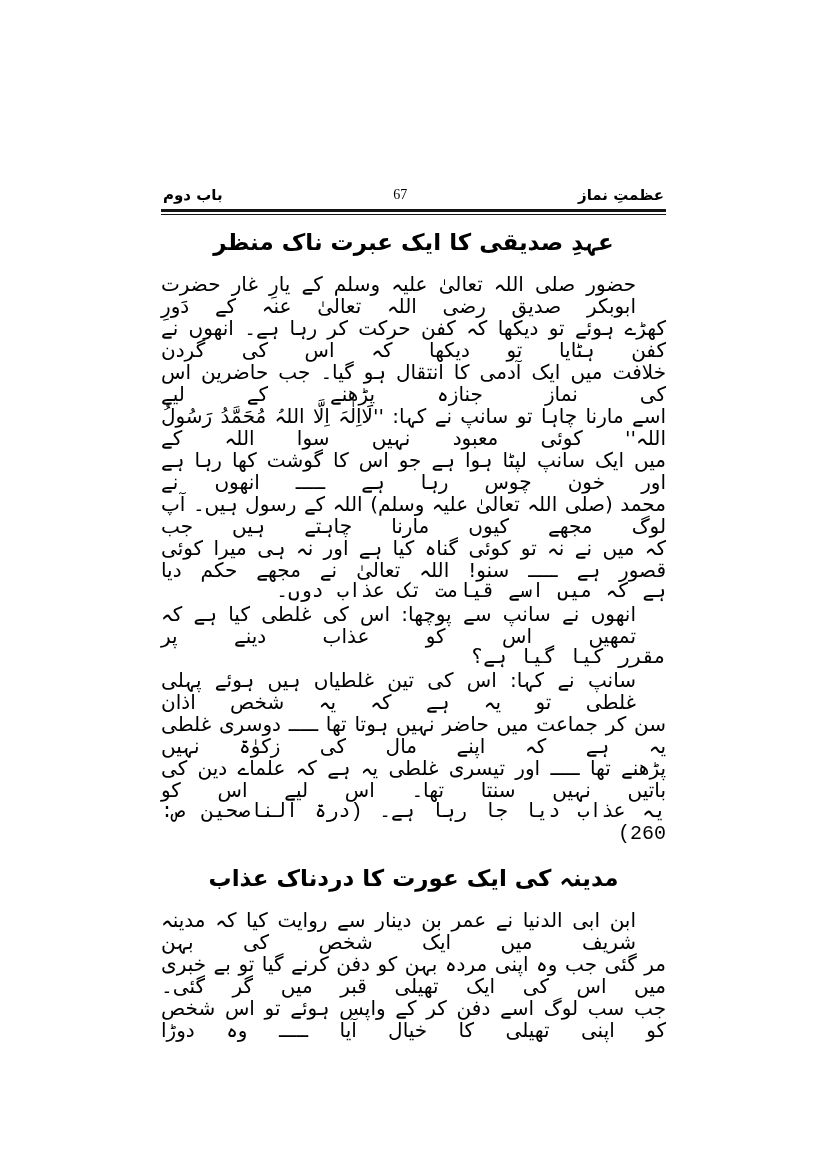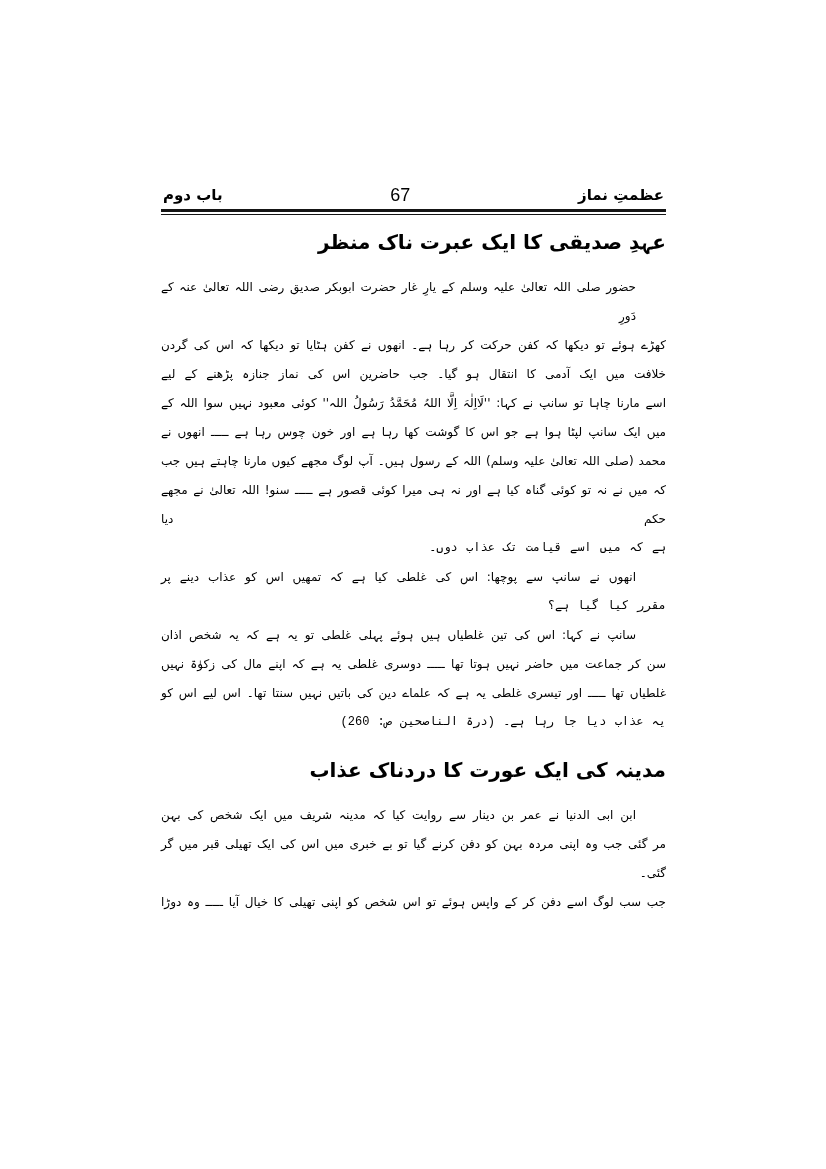--- a/index.html
+++ b/index.html
@@ -28,47 +28,47 @@
     display: flex;
     direction: rtl;
     justify-content: space-between;
     align-items: flex-end;
     padding: 0 2px 3px 2px;
     font-size: 15px;
     font-weight: bold;
     line-height: 22px;
   }
   .hdr-center {
-    font-family: Liberation Sans, sans-serif;
+    font-family: Liberation Serif, serif;
     font-weight: normal;
-    font-size: 18px;
+    font-size: 14px;
   }
   .rule {
     height: 2px;
     border-top: 3px solid #151515;
     border-bottom: 1px solid #151515;
   }
   
   .heading {
     direction: rtl;
-    text-align: right;
-    font-size: 20px;
+    text-align: center;
+    font-size: 23px;
     font-weight: bold;
     margin: 9px 0 13px 0;
     line-height: 36px;
     letter-spacing: -0.5px;
   }
   .heading-2 {
     margin-top: 15px;
   }
   
   .para {
     direction: rtl;
-    font-size: 12px;
-    line-height: 29px;
+    font-size: 20px;
+    line-height: 22px;
     word-spacing: 1px;
   }
   .line {
     text-align: justify;
     text-align-last: justify;
   }
   .line.last {
     text-align: justify;
     text-align-last: right;
     font-family: Liberation Mono, monospace;
@@ -104,21 +104,21 @@
     </div>
 
     <div class="para">
       <div class="line indent">انھوں نے سانپ سے پوچھا: اس کی غلطی کیا ہے کہ تمھیں اس کو عذاب دینے پر</div>
       <div class="line last">مقرر کیا گیا ہے؟</div>
     </div>
 
     <div class="para">
       <div class="line indent">سانپ نے کہا: اس کی تین غلطیاں ہیں ہوئے پہلی غلطی تو یہ ہے کہ یہ شخص اذان</div>
       <div class="line">سن کر جماعت میں حاضر نہیں ہوتا تھا ـــــ دوسری غلطی یہ ہے کہ اپنے مال کی زکوٰۃ نہیں</div>
-      <div class="line">غلطیاں تھا ـــــ اور تیسری غلطی یہ ہے کہ علماے دین کی باتیں نہیں سنتا تھا۔ اس لیے اس کو</div>
+      <div class="line">پڑھنے تھا ـــــ اور تیسری غلطی یہ ہے کہ علماے دین کی باتیں نہیں سنتا تھا۔ اس لیے اس کو</div>
       <div class="line last">یہ عذاب دیا جا رہا ہے۔ (درۃ الناصحین ص: 260)</div>
     </div>
 
     <h1 class="heading heading-2">مدینہ کی ایک عورت کا دردناک عذاب</h1>
 
     <div class="para">
       <div class="line indent">ابن ابی الدنیا نے عمر بن دینار سے روایت کیا کہ مدینہ شریف میں ایک شخص کی بہن</div>
       <div class="line">مر گئی جب وہ اپنی مردہ بہن کو دفن کرنے گیا تو بے خبری میں اس کی ایک تھیلی قبر میں گر گئی۔</div>
       <div class="line">جب سب لوگ اسے دفن کر کے واپس ہوئے تو اس شخص کو اپنی تھیلی کا خیال آیا ـــــ وہ دوڑا</div>
 

